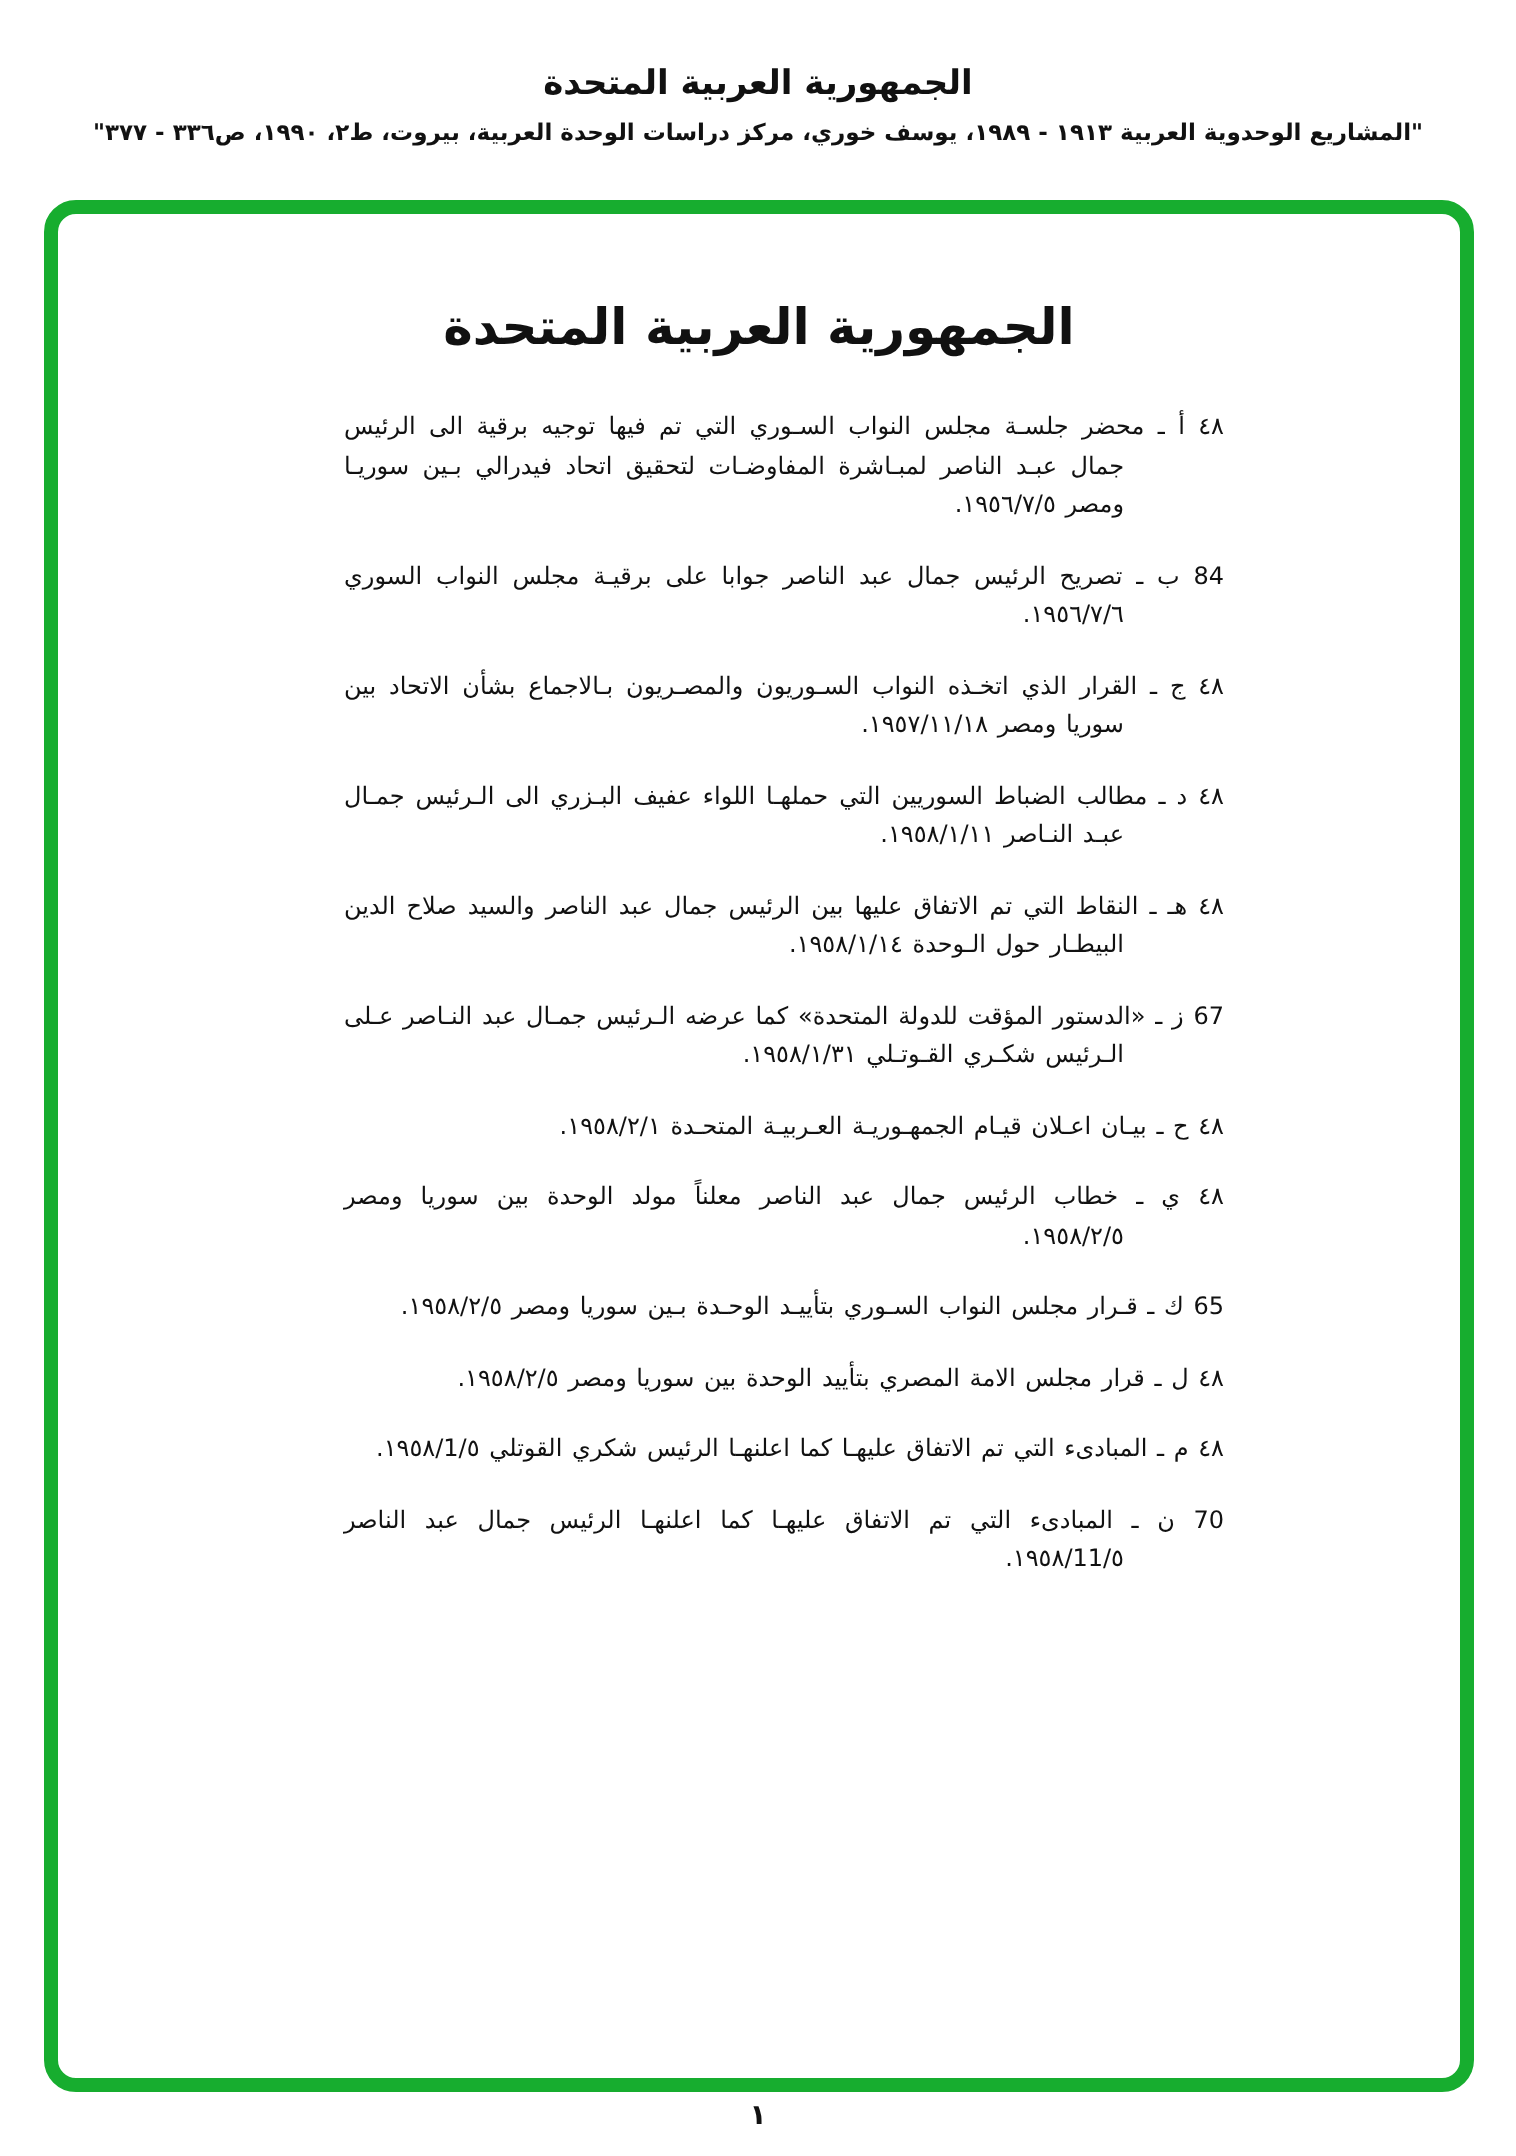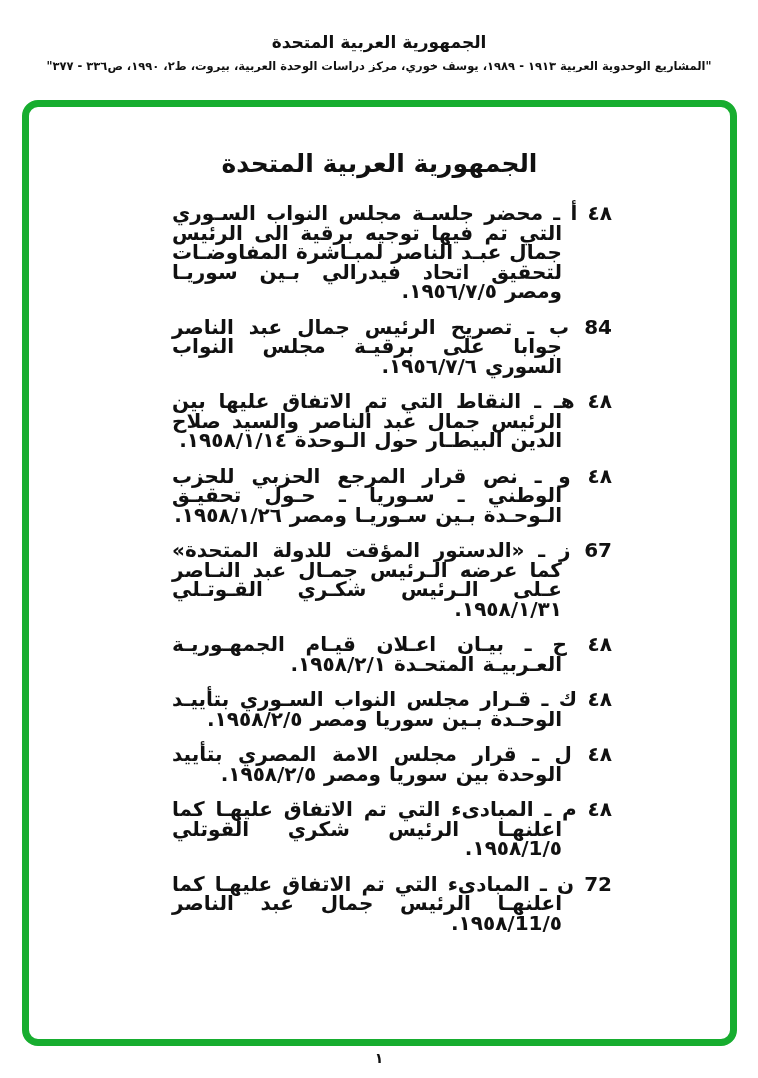--- a/index.html
+++ b/index.html
@@ -38,22 +38,22 @@
     letter-spacing: 0;
   }
   .toc {
     width: 440px;
     margin: 26px 118px 0 auto;
     direction: rtl;
   }
   .toc-item {
     direction: rtl;
     text-align: justify;
-    font-size: 20px;
-    font-weight: bold;
+    font-size: 12px;
+    font-weight: normal;
     line-height: 19.5px;
     margin: 16px 0 4px 0;
     padding-right: 50px;
     text-indent: -50px;
     word-spacing: 1px;
   }
   .toc-item .marker { white-space: nowrap; }
   .page-number {
     position: absolute;
     top: 1050px; left: 0; width: 758px;
@@ -67,24 +67,26 @@
 <header class="page-header">
   <div class="title">الجمهورية العربية المتحدة</div>
   <div class="citation">"المشاريع الوحدوية العربية ١٩١٣ - ١٩٨٩، يوسف خوري، مركز دراسات الوحدة العربية، بيروت، ط٢، ١٩٩٠، ص٣٣٦ - ٣٧٧"</div>
 </header>
 
 <div class="content-frame">
   <h1 class="doc-title">الجمهورية العربية المتحدة</h1>
   <div class="toc">
     <p class="toc-item"><span class="marker">٤٨ أ ـ</span> <span>محضر جلسـة مجلس النواب السـوري التي تم فيها توجيه برقية الى الرئيس جمال عبـد الناصر لمبـاشرة المفاوضـات لتحقيق اتحاد فيدرالي بـين سوريـا ومصر ١٩٥٦/٧/٥.</span></p>
     <p class="toc-item"><span class="marker">84 ب ـ</span> <span>تصريح الرئيس جمال عبد الناصر جوابا على برقيـة مجلس النواب السوري ١٩٥٦/٧/٦.</span></p>
+    <p class="toc-item"><span class="marker">٤٨ ج ـ</span> <span>القرار الذي اتخـذه النواب السـوريون والمصـريون بـالاجماع بشأن الاتحاد بين سوريا ومصر ١٩٥٧/١١/١٨.</span></p>
+    <p class="toc-item"><span class="marker">٤٨ د ـ</span> <span>مطالب الضباط السوريين التي حملهـا اللواء عفيف البـزري الى الـرئيس جمـال عبـد النـاصر ١٩٥٨/١/١١.</span></p>
     <p class="toc-item"><span class="marker">٤٨ هـ ـ</span> <span>النقاط التي تم الاتفاق عليها بين الرئيس جمال عبد الناصر والسيد صلاح الدين البيطـار حول الـوحدة ١٩٥٨/١/١٤.</span></p>
-    <p class="toc-item"><span class="marker">٤٨ و ـ</span> <span>نص قرار المرجع الحزبي للحزب الوطني ـ سـوريا ـ حـول تحقيـق الـوحـدة بـين سـوريـا ومصر ١٩٥٨/١/٢٦.</span></p>
     <p class="toc-item"><span class="marker">67 ز ـ</span> <span>«الدستور المؤقت للدولة المتحدة» كما عرضه الـرئيس جمـال عبد النـاصر عـلى الـرئيس شكـري القـوتـلي ١٩٥٨/١/٣١.</span></p>
     <p class="toc-item"><span class="marker">٤٨ ح ـ</span> <span>بيـان اعـلان قيـام الجمهـوريـة العـربيـة المتحـدة ١٩٥٨/٢/١.</span></p>
-    <p class="toc-item"><span class="marker">٤٨ ك ـ</span> <span>قـرار مجلس النواب السـوري بتأييـد الوحـدة بـين سوريا ومصر ١٩٥٨/٢/٥.</span></p>
+    <p class="toc-item"><span class="marker">٤٨ ي ـ</span> <span>خطاب الرئيس جمال عبد الناصر معلناً مولد الوحدة بين سوريا ومصر ١٩٥٨/٢/٥.</span></p>
+    <p class="toc-item"><span class="marker">65 ك ـ</span> <span>قـرار مجلس النواب السـوري بتأييـد الوحـدة بـين سوريا ومصر ١٩٥٨/٢/٥.</span></p>
     <p class="toc-item"><span class="marker">٤٨ ل ـ</span> <span>قرار مجلس الامة المصري بتأييد الوحدة بين سوريا ومصر ١٩٥٨/٢/٥.</span></p>
     <p class="toc-item"><span class="marker">٤٨ م ـ</span> <span>المبادىء التي تم الاتفاق عليهـا كما اعلنهـا الرئيس شكري القوتلي ١٩٥٨/1/٥.</span></p>
-    <p class="toc-item"><span class="marker">72 ن ـ</span> <span>المبادىء التي تم الاتفاق عليهـا كما اعلنهـا الرئيس جمال عبد الناصر ١٩٥٨/11/٥.</span></p>
+    <p class="toc-item"><span class="marker">70 ن ـ</span> <span>المبادىء التي تم الاتفاق عليهـا كما اعلنهـا الرئيس جمال عبد الناصر ١٩٥٨/11/٥.</span></p>
   </div>
 </div>
 
 <div class="page-number">١</div>
 
 </body></html>

